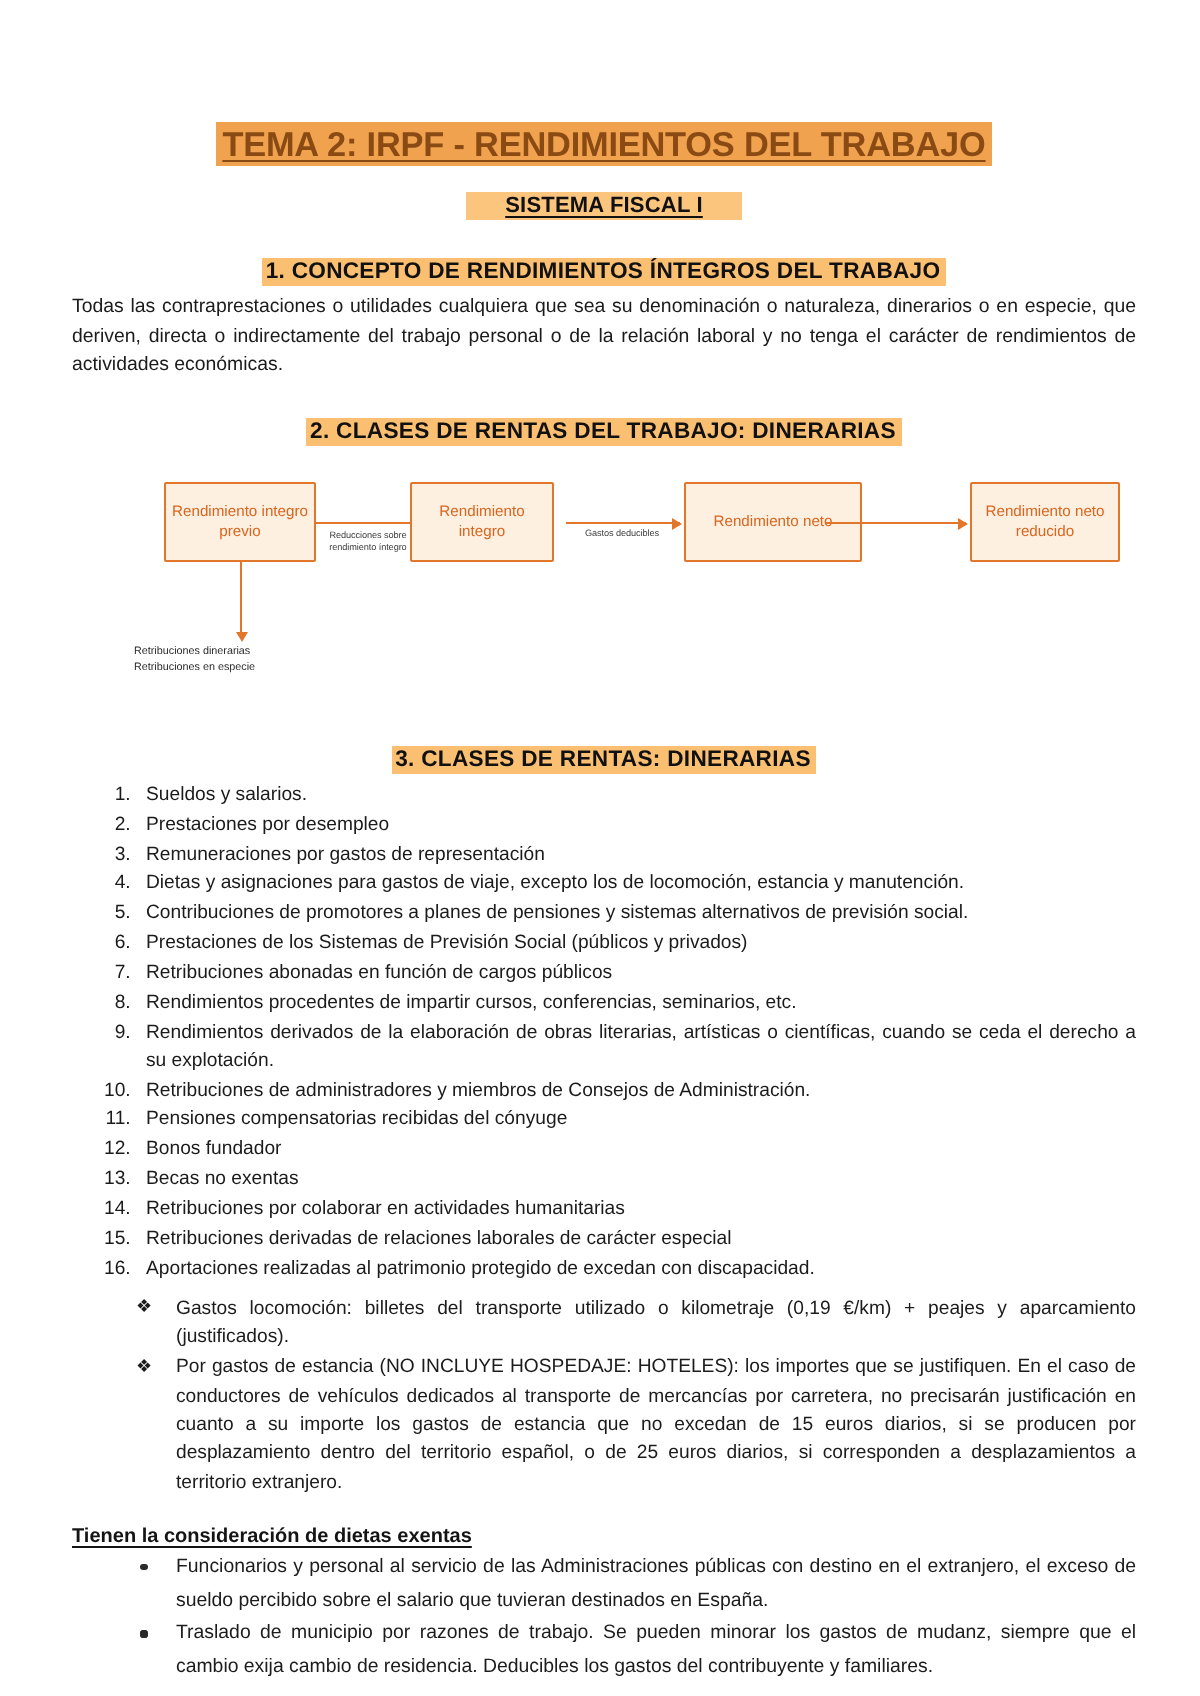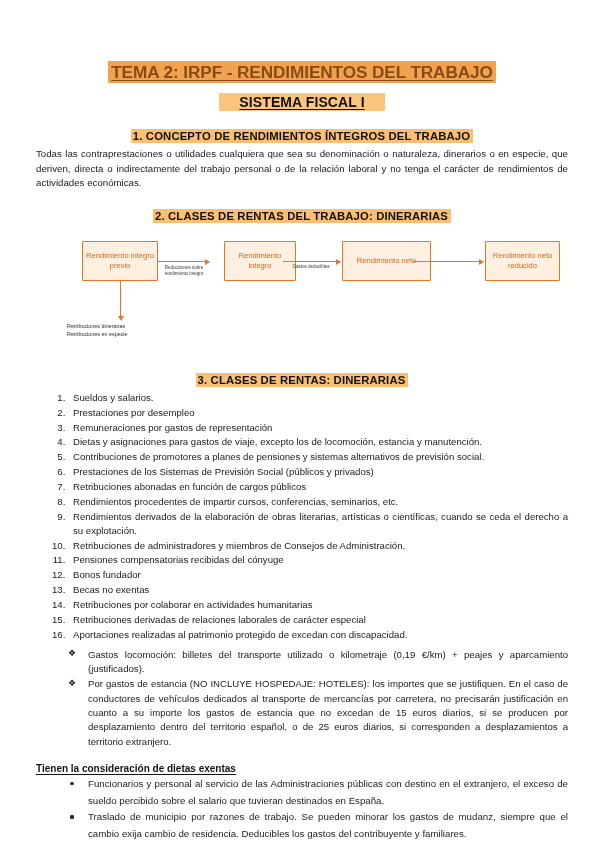--- a/index.html
+++ b/index.html
@@ -41,21 +41,21 @@
     text-underline-offset: 2px;
     padding: 1px 3px;
     line-height: 1.45;
   }
   .doc-subtitle-wrap {
     text-align: center;
     margin: 8px 0 0 0;
   }
   .doc-subtitle {
     display: inline;
-    font-size: 14px;
+    font-size: 11px;
     font-weight: bold;
     color: #111111;
     background: #fbc57e;
     text-decoration: underline;
     text-underline-offset: 2px;
     padding: 1px 20px;
     letter-spacing: 0.1px;
   }
 
   
@@ -252,21 +252,21 @@
     <div class="flow-box" style="left:46px; top:8px; width:76px; height:40px;">
       <span>Rendimiento
 integro previo</span>
     </div>
 
     <div class="flow-arrow" style="left:122px; top:28px; width:51px;"></div>
     <div class="arrow-label" style="left:120px; top:32px; width:56px;">Reducciones sobre
 rendimiento
 íntegro</div>
 
-    <div class="flow-box" style="left:188px; top:8px; width:72px; height:40px;">
+    <div class="flow-box" style="left:169px; top:8px; width:72px; height:40px;">
       <span>Rendimiento
 integro</span>
     </div>
 
     <div class="flow-arrow" style="left:247px; top:28px; width:57px;"></div>
     <div class="arrow-label" style="left:246px; top:31px; width:58px;">Gastos deducibles</div>
 
     <div class="flow-box" style="left:306px; top:8px; width:89px; height:40px;">
       <span>Rendimiento
 neto</span>

